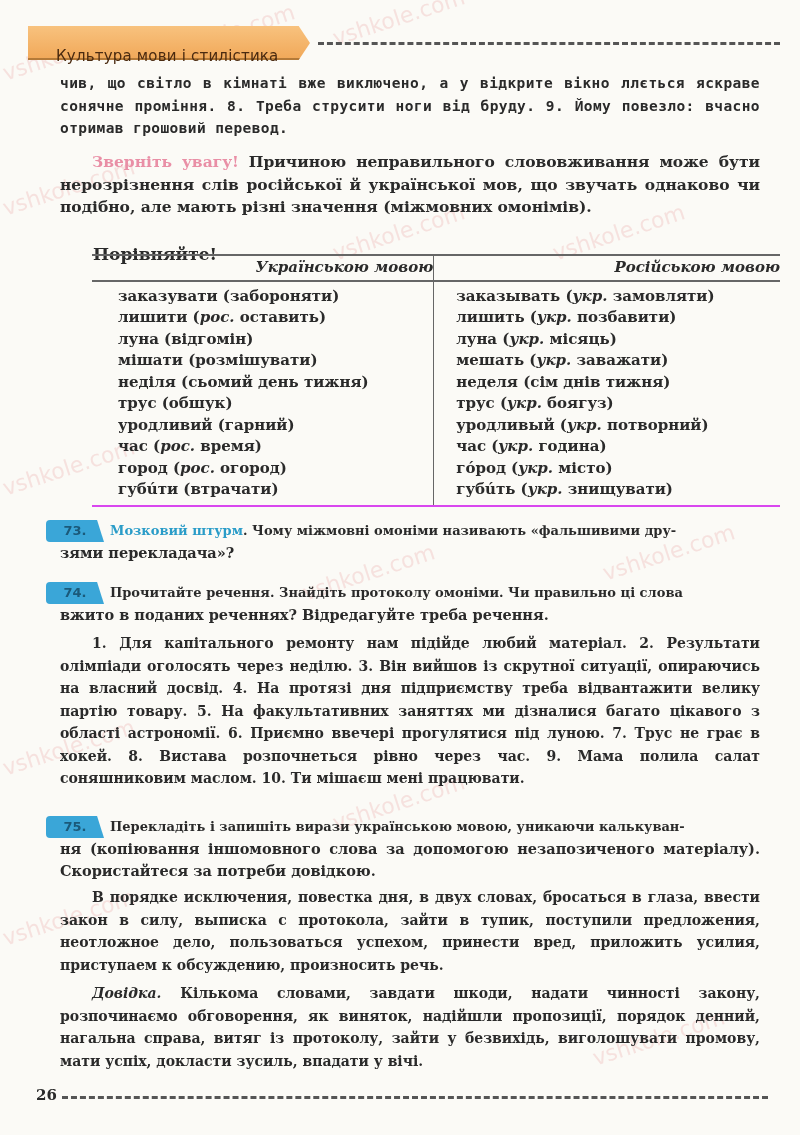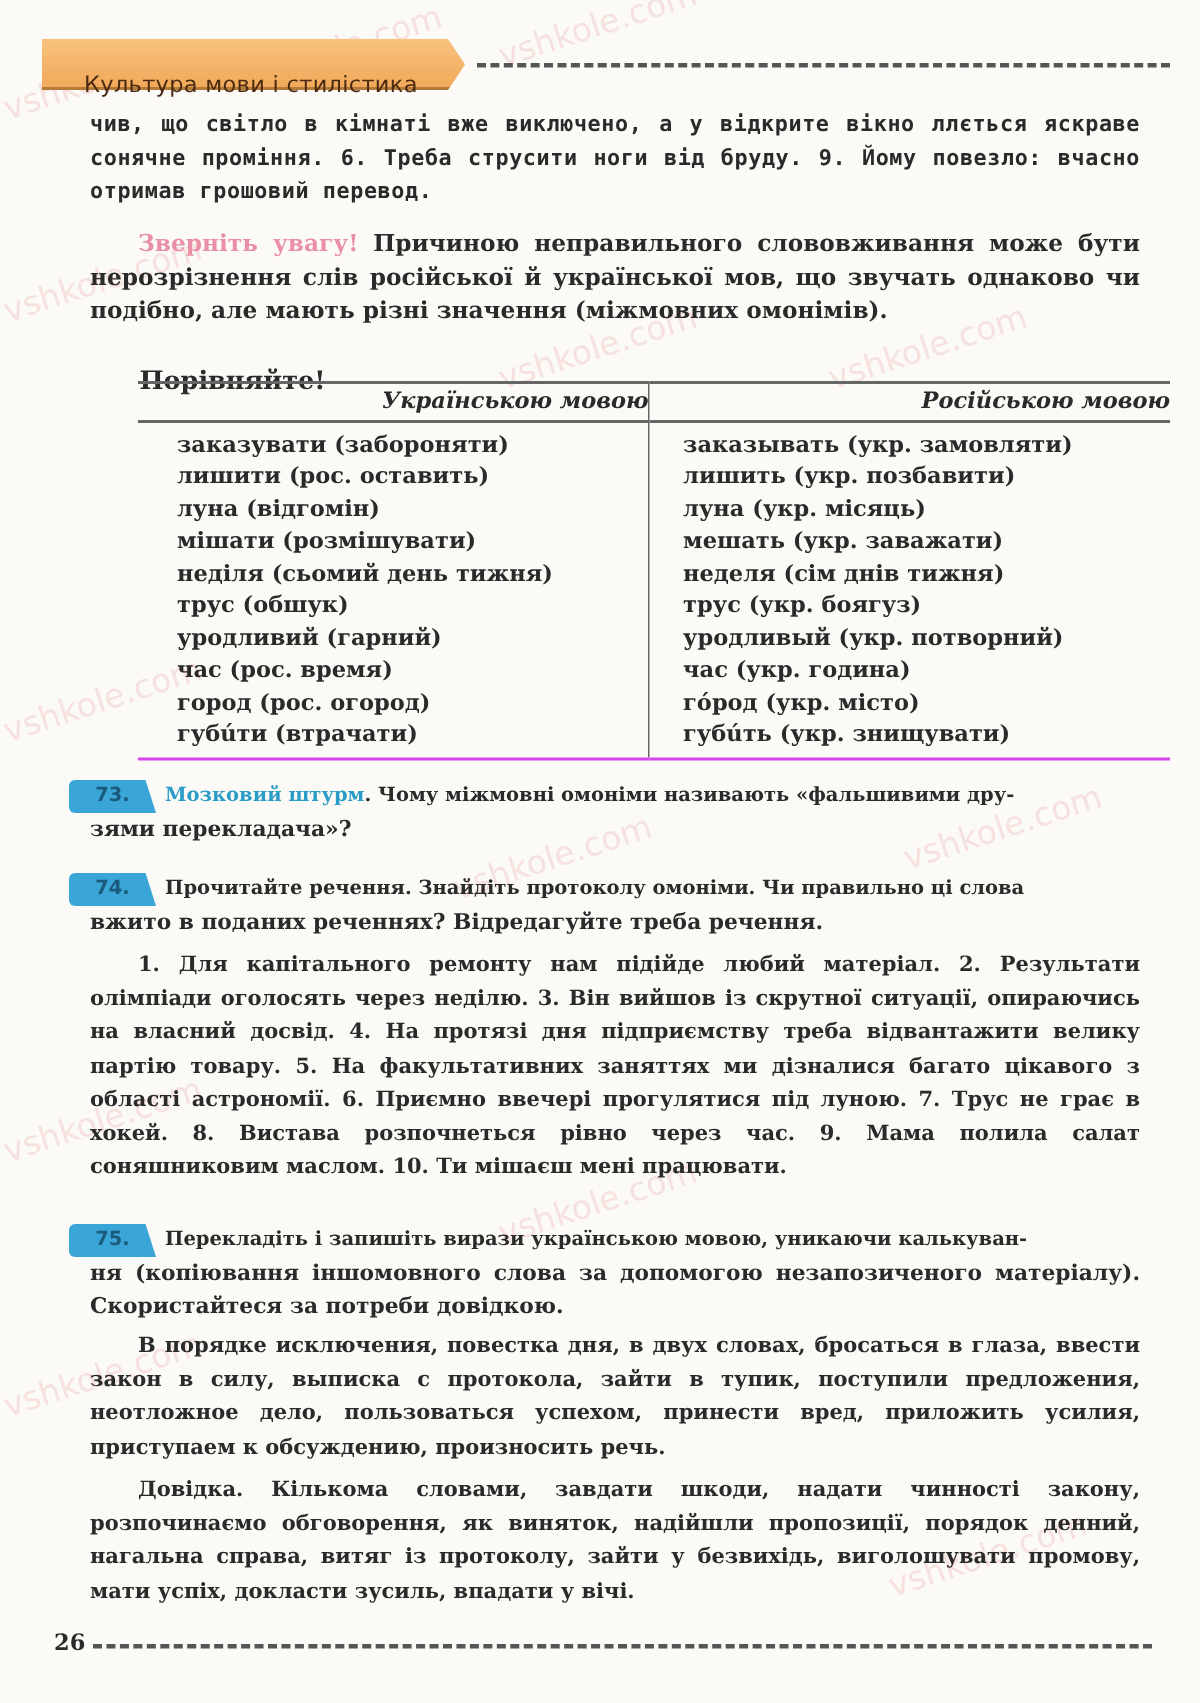--- a/index.html
+++ b/index.html
@@ -32,21 +32,21 @@
   }
   table.cmp th {
     font-style: italic; font-weight: bold; font-size: 15px; padding: 1px 0;
     border-top: 2px solid #666; border-bottom: 2px solid #666; text-align: right;
   }
   table.cmp td { vertical-align: top; padding: 4px 0 4px 26px; font-weight: bold; }
   table.cmp tr:last-child td { border-bottom: 2px solid #d946ef; }
   table.cmp th:first-child, table.cmp td:first-child { border-right: 1.5px solid #666; }
   table.cmp td:last-child { padding-left: 22px; }
   .row-line { display: block; }
-  .it { }
+  .it { font-style: italic; }
   .ex-badge {
     position: absolute; left: 46px; width: 58px; height: 22px;
     background: #3aa6d8; color: #1b5a7a; font-family: "DejaVu Sans", sans-serif;
     font-size: 13px; font-weight: bold; text-align: center; line-height: 22px;
     clip-path: polygon(0 0, 88% 0, 100% 100%, 0 100%); border-radius: 4px 0 0 4px;
   }
   .ex-text { position: absolute; left: 110px; width: 650px; font-size: 13px; line-height: 22px; font-weight: bold; text-align: justify; }
   .ex-cont { position: absolute; left: 60px; width: 700px; font-size: 14.5px; line-height: 22px; font-weight: bold; }
   .brainstorm { color: #2a9cc8; font-weight: bold; }
   .body-text { position: absolute; left: 60px; width: 700px; font-size: 14px; line-height: 22.5px; font-weight: bold; text-align: justify; text-indent: 32px; }
@@ -70,21 +70,21 @@
   <span class="wm" style="left:0px;top:735px">vshkole.com</span>
   <span class="wm" style="left:330px;top:790px">vshkole.com</span>
   <span class="wm" style="left:0px;top:905px">vshkole.com</span>
   <span class="wm" style="left:590px;top:1025px">vshkole.com</span>
 </div>
 
 <div class="header-bar"></div>
 <div class="header-title">Культура мови і стилістика</div>
 <div class="header-dashes"></div>
 
-<div class="p mono" style="top:72px">чив, що світло в кімнаті вже виключено, а у відкрите вікно ллється яскраве сонячне проміння. 6. Треба струсити ноги від бруду. 9. Йому повезло: вчасно отримав грошовий перевод.</div>
+<div class="p mono" style="top:72px">чив, що світло в кімнаті вже виключено, а у відкрите вікно ллється яскраве сонячне проміння. 8. Треба струсити ноги від бруду. 9. Йому повезло: вчасно отримав грошовий перевод.</div>
 
 <div class="p" style="top:151px; text-indent:32px">
   <span class="attn">Зверніть увагу!</span><span> Причиною неправильного слововживання може бути нерозрізнення слів російської й української мов, що звучать однаково чи подібно, але мають різні значення </span><span class="bold">(міжмовних омонімів)</span><span>.</span>
 </div>
 
 <div class="compare-label">Порівняйте!</div>
 
 <table class="cmp">
   <thead>
     <tr>

